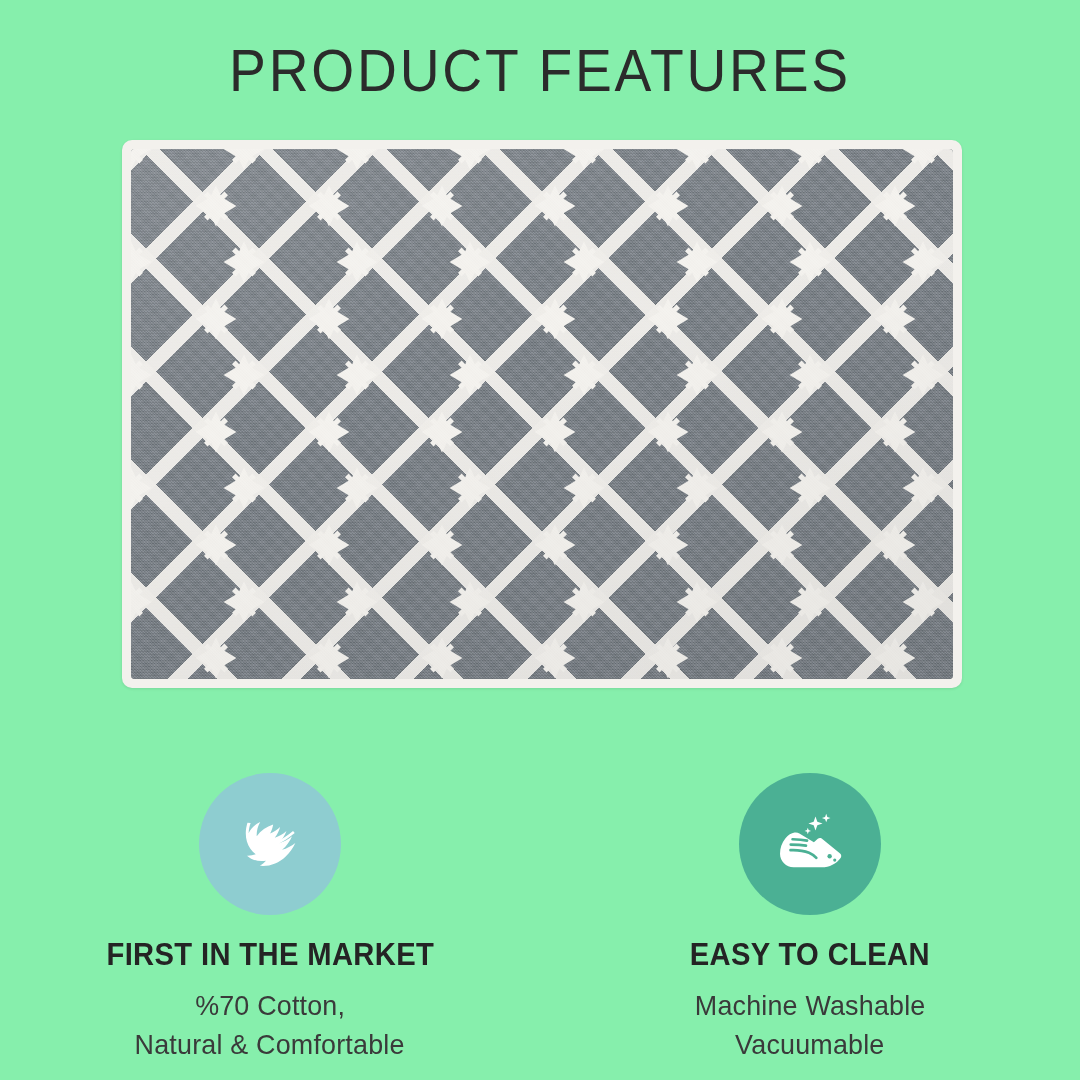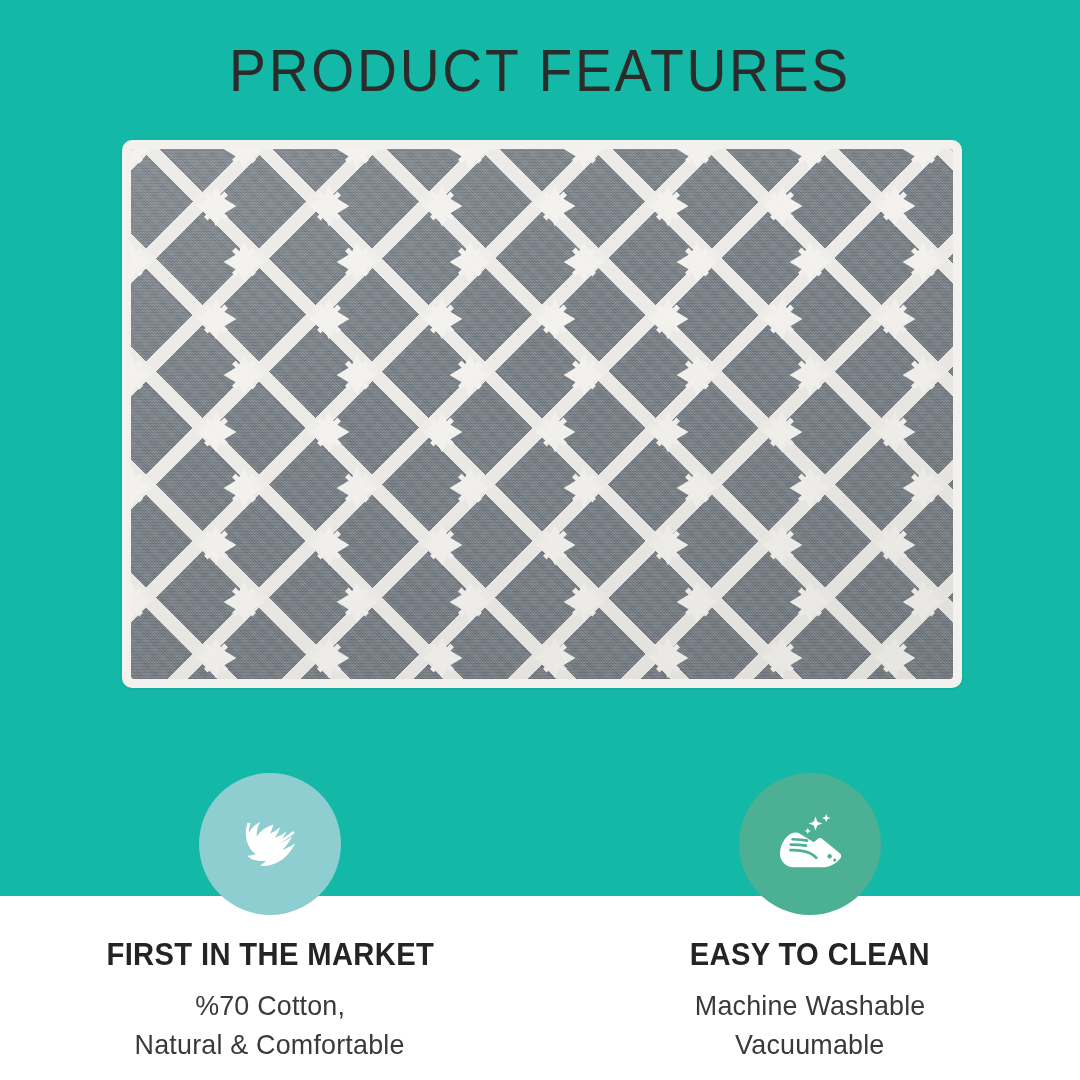--- a/index.html
+++ b/index.html
@@ -2,21 +2,21 @@
 <html><head>
 <meta charset="utf-8">
 <style>
   * { margin:0; padding:0; box-sizing:border-box; }
   html,body{
     width:1080px; height:1080px;
     background:#ffffff;
     font-family:"Liberation Sans", sans-serif;
     overflow:hidden;
   }
-  .page{ position:relative; width:1080px; height:896px; background:#14b8a6; }
+  .page{ position:relative; width:1080px; height:1080px; background:#86efac; }
 
   
   .title{
     position:absolute; left:0; top:36px; width:1080px;
     text-align:center;
     font-family:"Liberation Sans", sans-serif;
     font-size:60px;
     font-weight:300;
     letter-spacing:3px;
     color:#2b2b2b;

